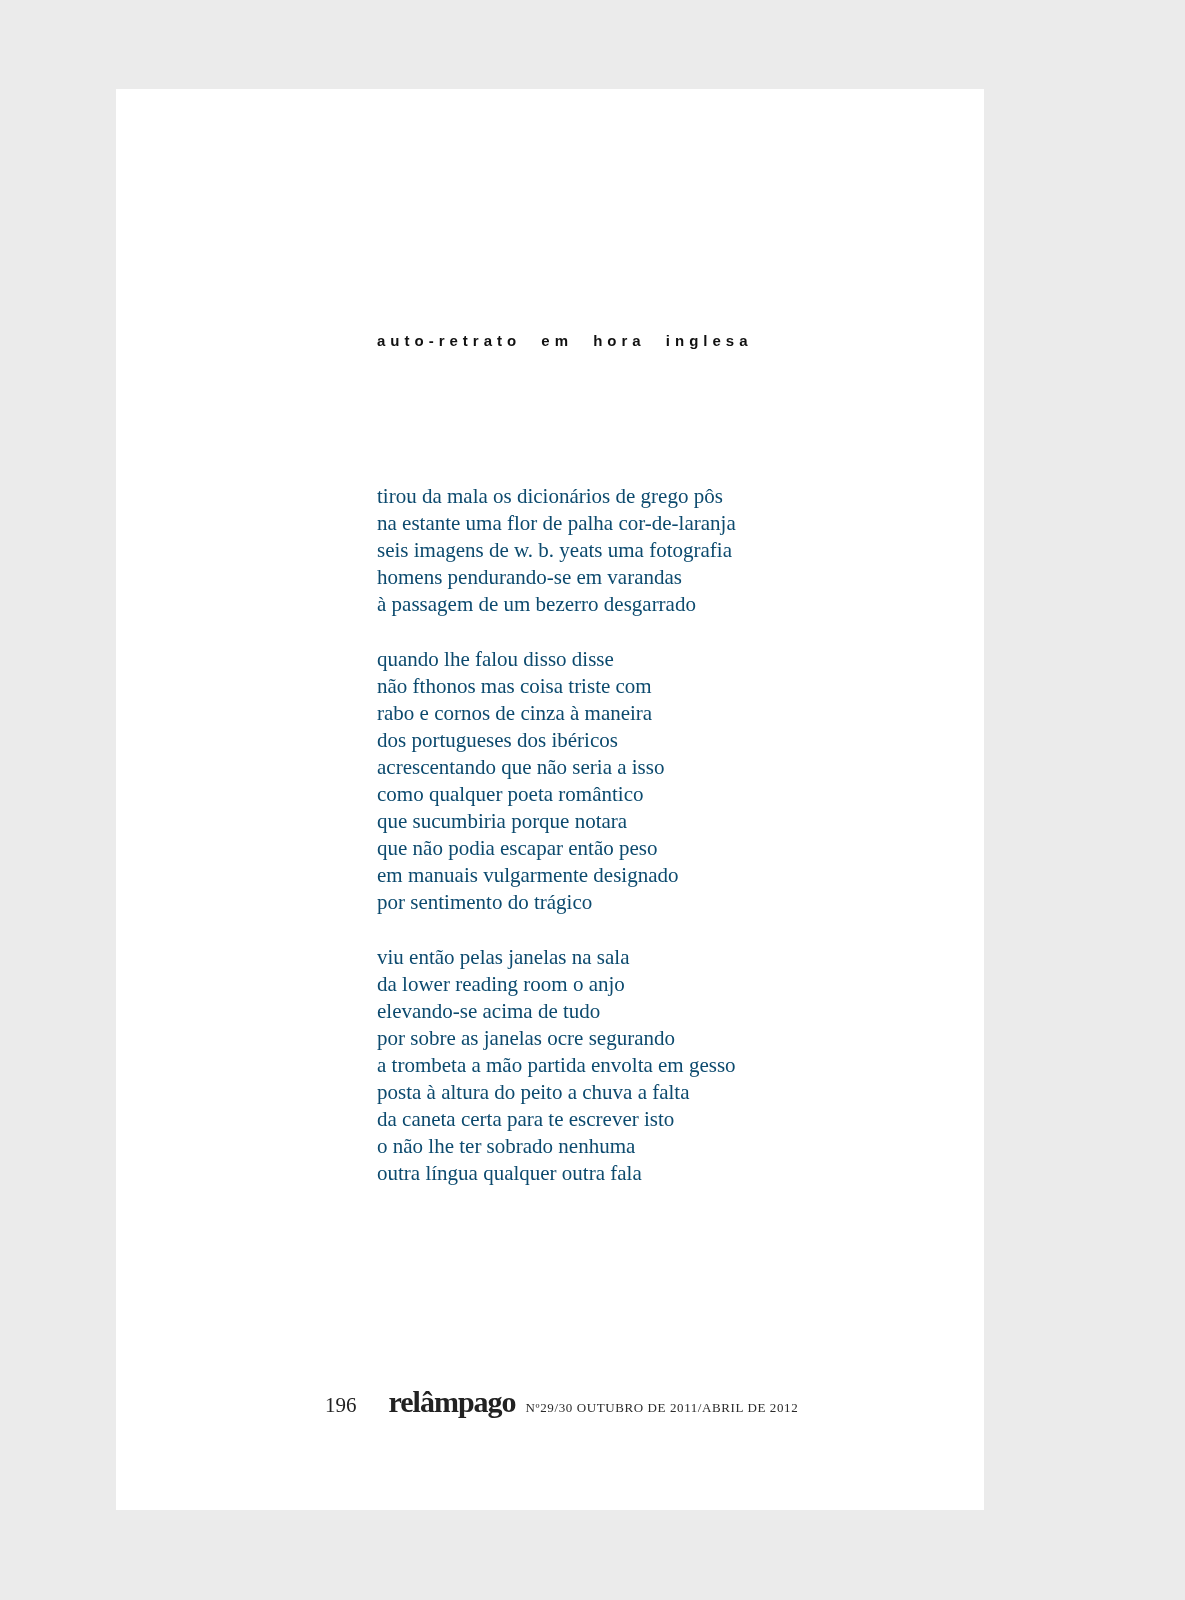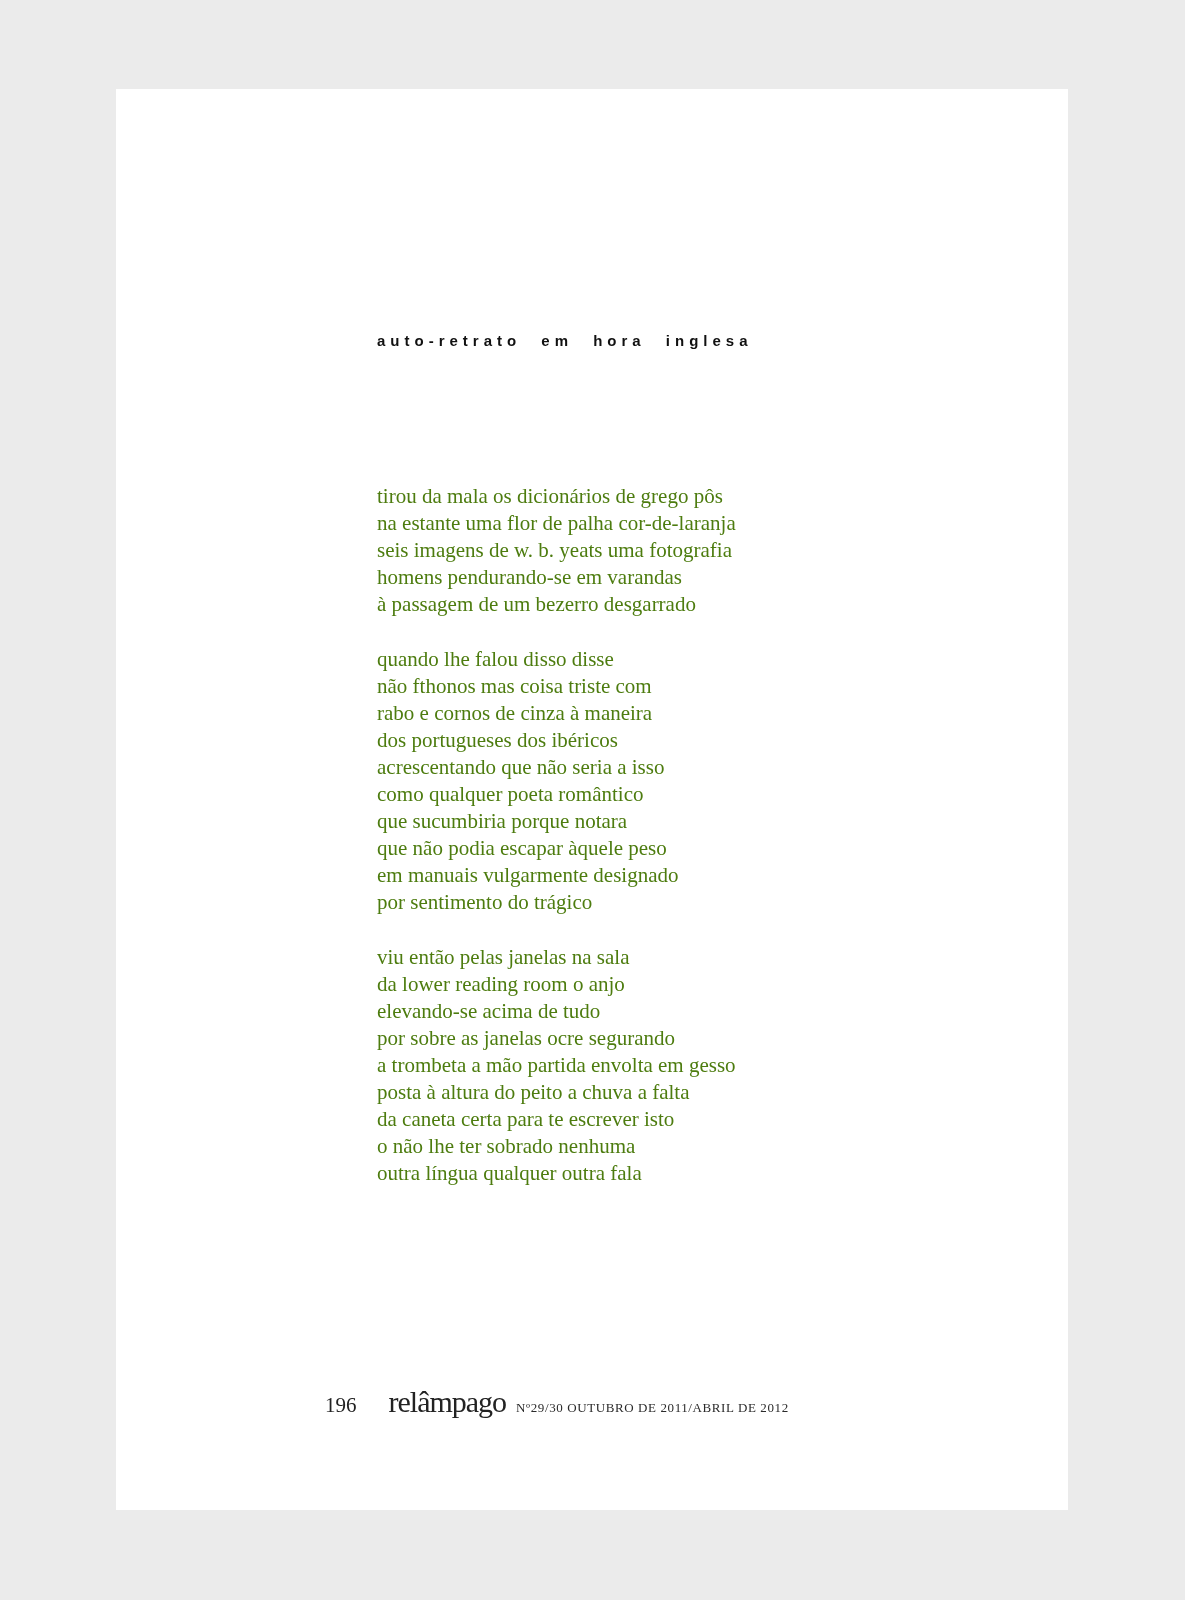--- a/index.html
+++ b/index.html
@@ -12,21 +12,21 @@
     position: relative;
     width: 1185px;
     height: 1600px;
     background: #ebebeb;
     overflow: hidden;
   }
   .page {
     position: absolute;
     left: 116px;
     top: 89px;
-    width: 952px;
+    width: 868px;
     height: 1421px;
     background: #ffffff;
   }
   .title {
     position: absolute;
     left: 261px;
     top: 243px;
     margin: 0;
     font-family: "Liberation Sans", sans-serif;
     font-weight: 700;
@@ -36,41 +36,41 @@
     word-spacing: 11px;
     color: #111111;
     white-space: nowrap;
   }
   .poem {
     position: absolute;
     left: 261px;
     top: 394px;
     font-size: 21px;
     line-height: 27px;
-    color: #4d7c0f;
+    color: #0c4a6e;
   }
   .stanza { margin: 0 0 28px 0; }
   .line { white-space: nowrap; }
   .footer {
     position: absolute;
     left: 209px;
     top: 1296px;
     display: flex;
     align-items: baseline;
     white-space: nowrap;
     color: #222222;
   }
   .page-number {
     font-size: 21px;
     margin-right: 32px;
     text-align: right;
   }
   .magazine-logo {
     font-family: "Liberation Serif", serif;
-    font-weight: 400;
+    font-weight: 700;
     font-size: 30px;
     letter-spacing: -1px;
     margin-right: 10px;
   }
   .issue-info {
     font-size: 13px;
     letter-spacing: 0.6px;
     color: #2a2a2a;
   }
 </style>
@@ -90,21 +90,21 @@
           <div class="line">à passagem de um bezerro desgarrado</div>
         </div>
         <div class="stanza">
           <div class="line">quando lhe falou disso disse</div>
           <div class="line">não fthonos mas coisa triste com</div>
           <div class="line">rabo e cornos de cinza à maneira</div>
           <div class="line">dos portugueses dos ibéricos</div>
           <div class="line">acrescentando que não seria a isso</div>
           <div class="line">como qualquer poeta romântico</div>
           <div class="line">que sucumbiria porque notara</div>
-          <div class="line">que não podia escapar àquele peso</div>
+          <div class="line">que não podia escapar então peso</div>
           <div class="line">em manuais vulgarmente designado</div>
           <div class="line">por sentimento do trágico</div>
         </div>
         <div class="stanza">
           <div class="line">viu então pelas janelas na sala</div>
           <div class="line">da lower reading room o anjo</div>
           <div class="line">elevando-se acima de tudo</div>
           <div class="line">por sobre as janelas ocre segurando</div>
           <div class="line">a trombeta a mão partida envolta em gesso</div>
           <div class="line">posta à altura do peito a chuva a falta</div>

